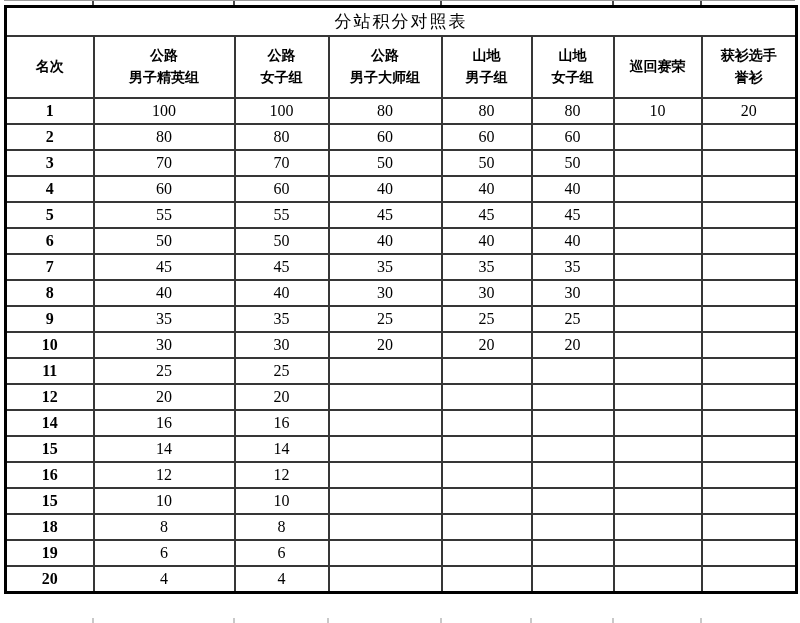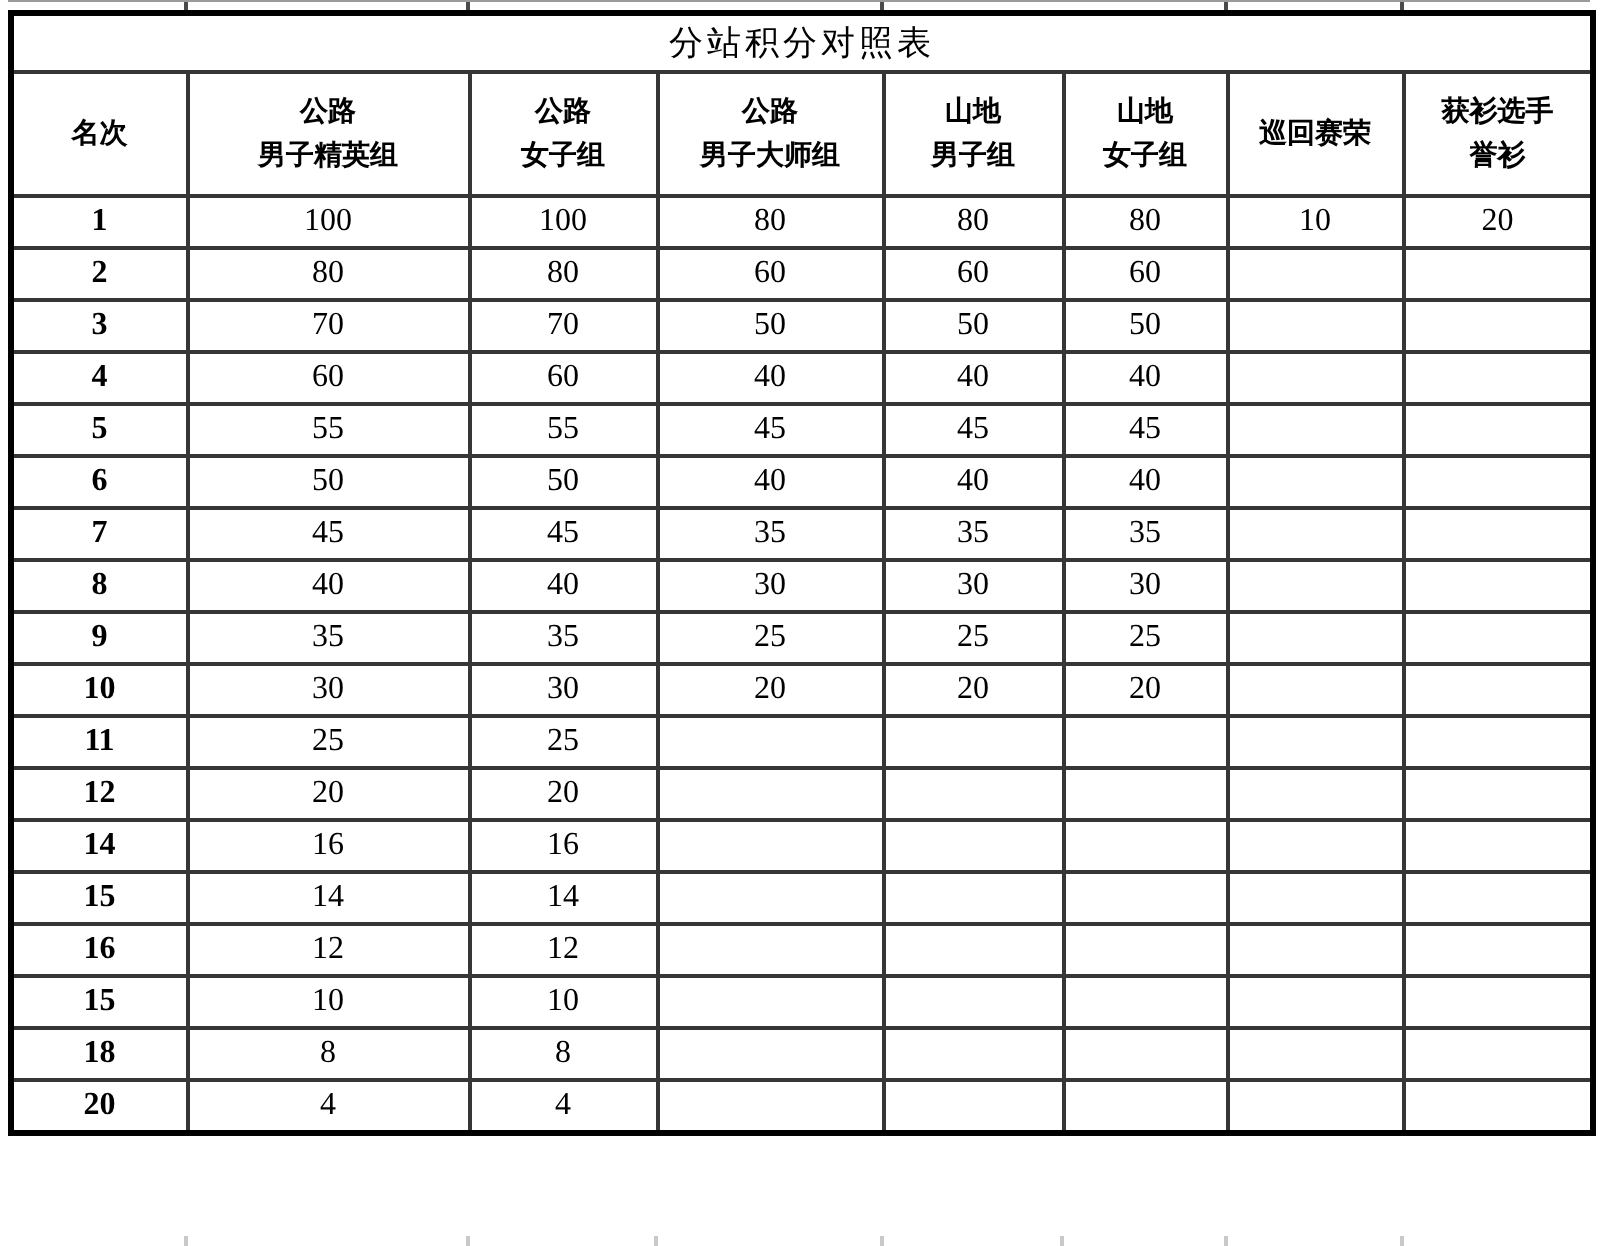--- a/index.html
+++ b/index.html
@@ -302,20 +302,30 @@
           <td class="rank">18</td>
           <td>8</td>
           <td>8</td>
           <td></td>
           <td></td>
           <td></td>
           <td></td>
           <td></td>
         </tr>
         <tr>
+          <td class="rank">19</td>
+          <td>6</td>
+          <td>6</td>
+          <td></td>
+          <td></td>
+          <td></td>
+          <td></td>
+          <td></td>
+        </tr>
+        <tr>
           <td class="rank">20</td>
           <td>4</td>
           <td>4</td>
           <td></td>
           <td></td>
           <td></td>
           <td></td>
           <td></td>
         </tr>
       </tbody>

